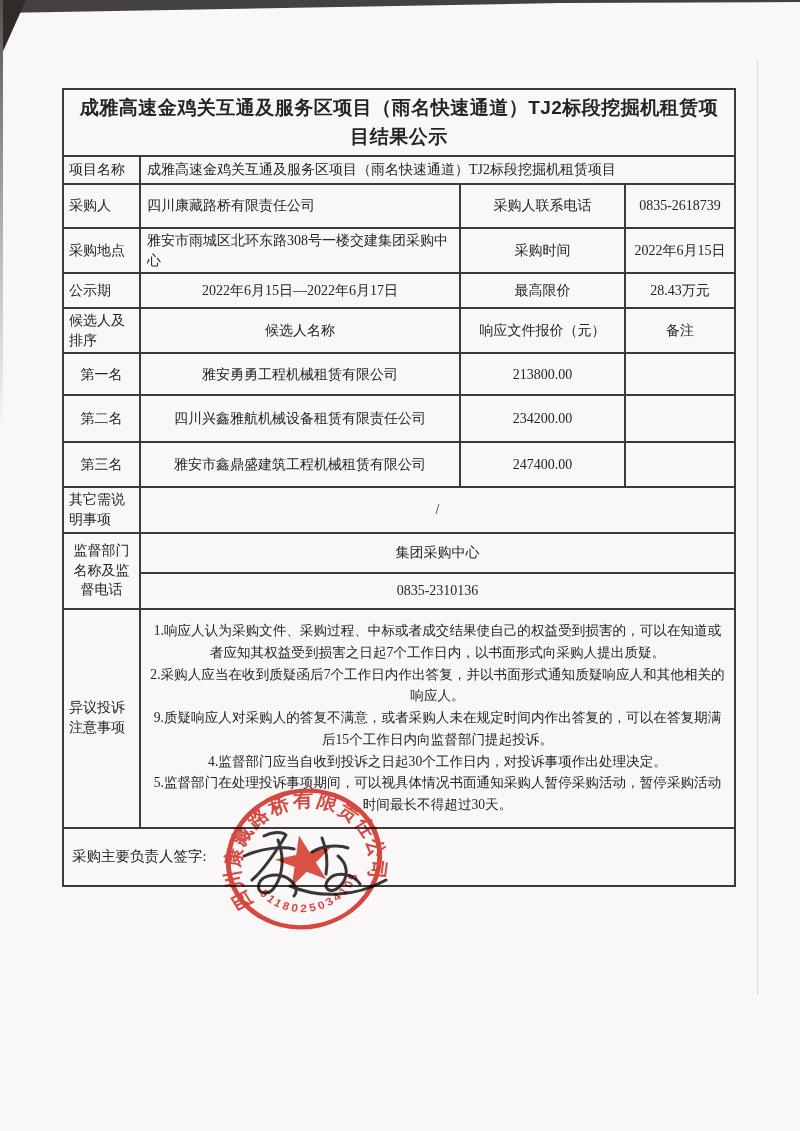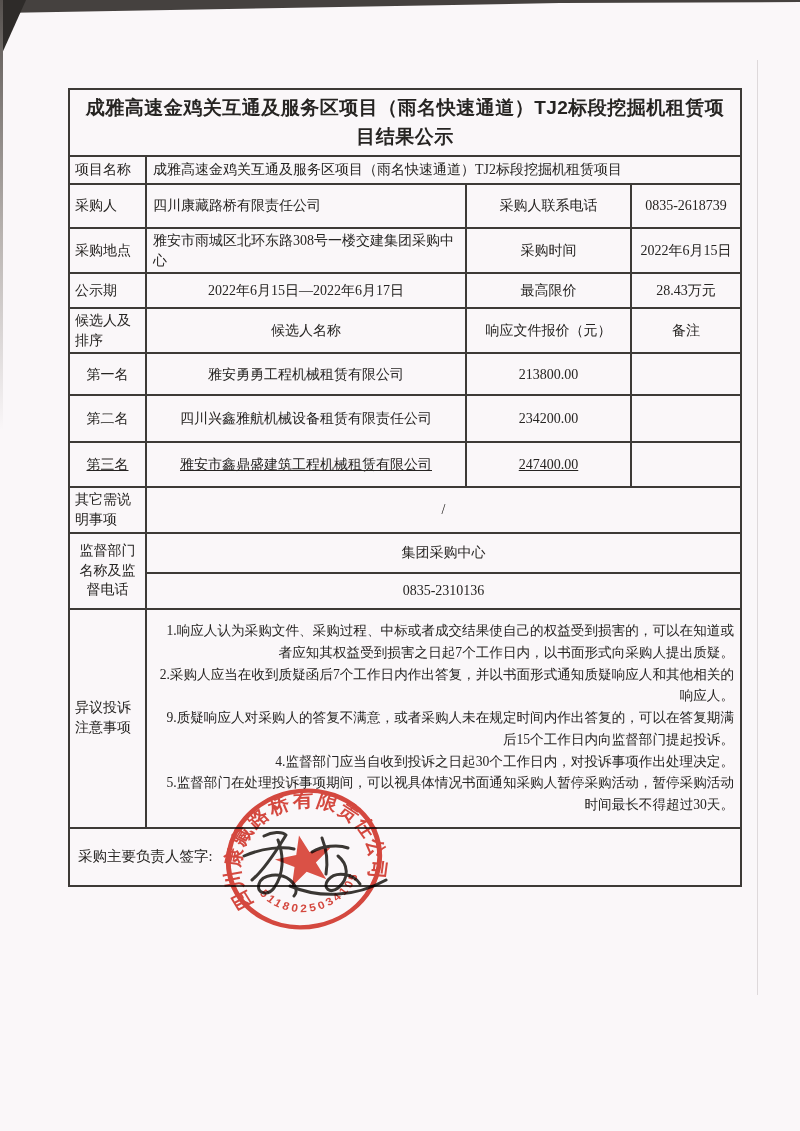--- a/index.html
+++ b/index.html
@@ -15,56 +15,56 @@
   
   .edge-top{position:absolute;left:0;top:0;width:100%;height:14px;background:#45413f;
     clip-path:polygon(0 0,100% 0,100% 2px,70% 3px,0 13px);}
   .edge-corner{position:absolute;left:0;top:0;width:26px;height:58px;background:#2e2b29;
     clip-path:polygon(0 0,100% 0,0 100%);}
   .edge-left{position:absolute;left:0;top:0;width:3px;height:430px;
     background:linear-gradient(#56514e,#b9b4b1 55%,rgba(185,180,177,0));}
   .fold-line{position:absolute;left:757px;top:60px;width:1px;height:935px;background:#ded9db;}
 
   table.doc{
-    position:absolute;left:68px;top:88px;width:672px;
+    position:absolute;left:62px;top:88px;width:672px;
     border-collapse:collapse;table-layout:fixed;
   }
   td{
     border:2px solid #3d3a37;
     padding:2px 6px;
     font-size:14px;
     vertical-align:middle;
     overflow:hidden;
     line-height:1.4;
   }
   .r-title{height:64px;}
   .r-pname{height:28px;padding-left:44px;}
   .r-purch{height:44px;}
   .r-loc{height:45px;padding-left:45px;}
   .r-pub{height:35px;}
   .r-chead{height:45px;}
   .r-c1{height:42px;}
   .r-c2{height:47px;}
-  .r-c3{height:45px;text-decoration:underline;}
+  .r-c3{height:45px;}
   .r-other{height:38px;}
   .r-sup1{height:40px;font-family:Liberation Serif, serif;}
   .r-sup2{height:36px;padding-left:46px;}
   .r-complaint{height:219px;}
   .r-sign{height:58px;}
 
   .title-cell{
     font-weight:bold;font-size:19px;text-align:center;
     line-height:1.5;letter-spacing:.5px;padding:4px 8px;
     font-family:"Liberation Sans", sans-serif;
   }
   .lab{text-align:left;padding-left:5px;}
   .lab-c{text-align:center;padding-left:4px;padding-right:4px;}
   .v-l{text-align:left;}
   .v-c{text-align:center;}
-  .complaint-cell{font-size:13.6px;line-height:1.6;padding:8px 6px 8px 6px;text-align:right;vertical-align:middle;}
+  .complaint-cell{font-size:13.6px;line-height:1.6;padding:8px 6px 8px 6px;text-align:center;vertical-align:middle;}
   .sign-cell{font-size:14.5px;padding-left:8px;}
 
   .stamp{
     position:absolute;left:219px;top:783px;width:170px;height:152px;
     mix-blend-mode:multiply;opacity:.92;
     transform:rotate(-12deg);
     pointer-events:none;
   }
   .stamp-text{font-family:"Liberation Sans", sans-serif;}
   .signature{

